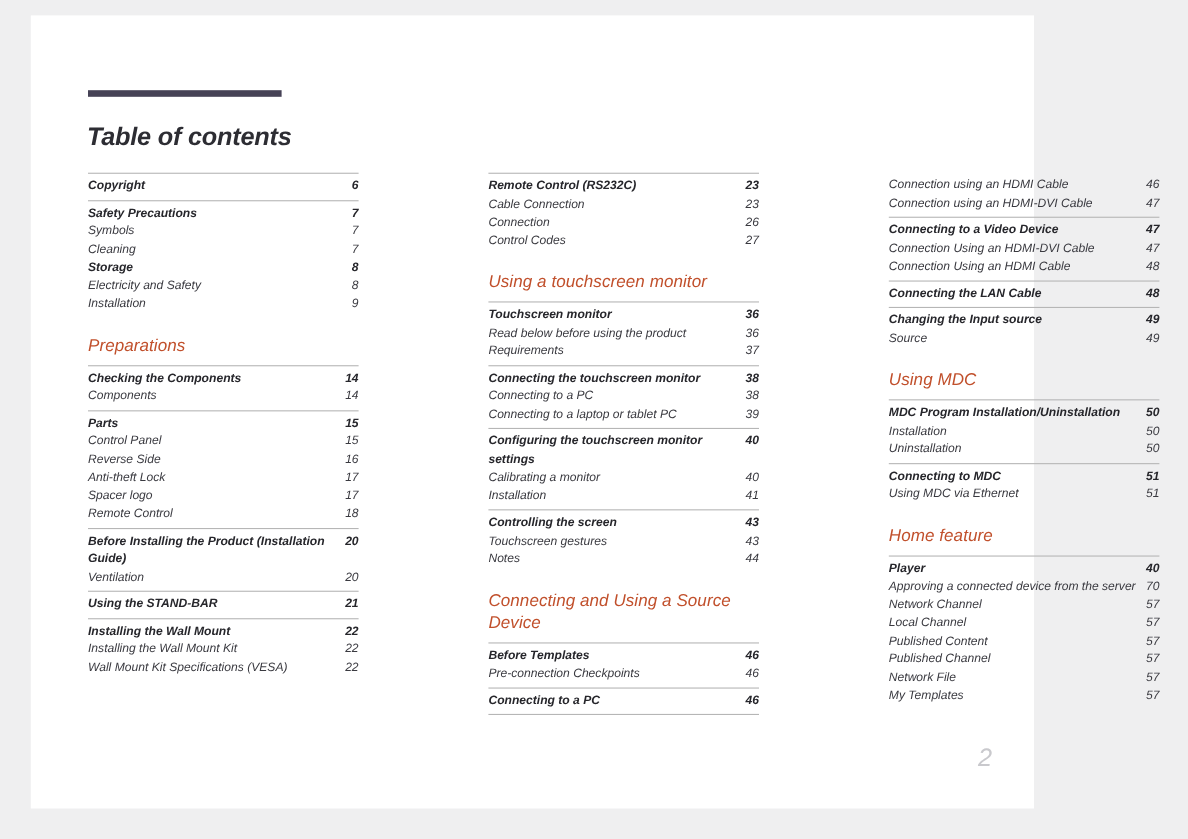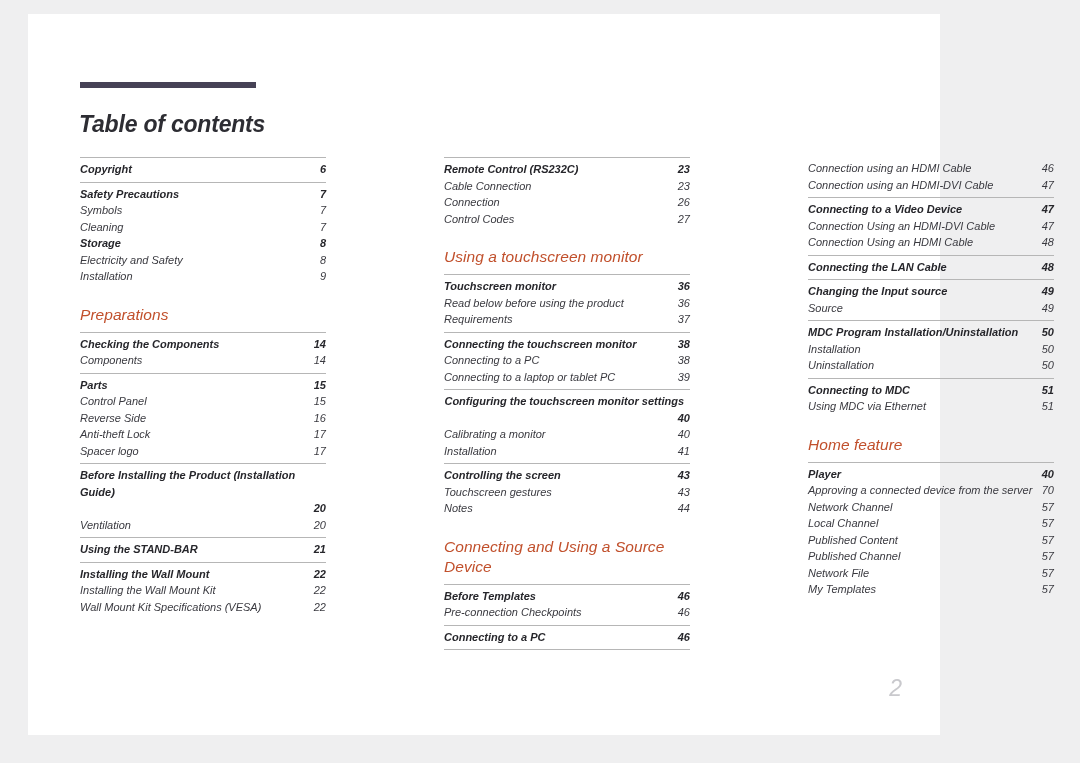--- a/index.html
+++ b/index.html
@@ -96,22 +96,20 @@
   .row.bold {
     font-weight: bold;
     color: #26262b;
   }
   .row.bold .pg {
     font-weight: bold;
     color: #26262b;
   }
   
   .row.wrap {
-    align-items: flex-end;
-    flex-direction: column;
   }
   .folio {
     position: absolute;
     right: 38px;
     bottom: 33px;
     font-size: 23px;
     color: #c9c9cd;
     font-weight: normal;
   }
 </style>
@@ -182,20 +180,24 @@
             <span class="pg">16</span>
           </div>
           <div class="row">
             <span class="label">Anti-theft Lock</span>
             <span class="pg">17</span>
           </div>
           <div class="row">
             <span class="label">Spacer logo</span>
             <span class="pg">17</span>
           </div>
+          <div class="row">
+            <span class="label">Remote Control</span>
+            <span class="pg">18</span>
+          </div>
         </div>
         <div class="group">
           <div class="row bold wrap">
             <span class="label">Before Installing the Product (Installation Guide)</span>
             <span class="pg">20</span>
           </div>
           <div class="row">
             <span class="label">Ventilation</span>
             <span class="pg">20</span>
           </div>
@@ -349,20 +351,21 @@
         <div class="group">
           <div class="row bold">
             <span class="label">Changing the Input source</span>
             <span class="pg">49</span>
           </div>
           <div class="row">
             <span class="label">Source</span>
             <span class="pg">49</span>
           </div>
         </div>
+        <div class="section-head spaced">Using MDC</div>
         <div class="group">
           <div class="row bold">
             <span class="label">MDC Program Installation/Uninstallation</span>
             <span class="pg">50</span>
           </div>
           <div class="row">
             <span class="label">Installation</span>
             <span class="pg">50</span>
           </div>
           <div class="row">

